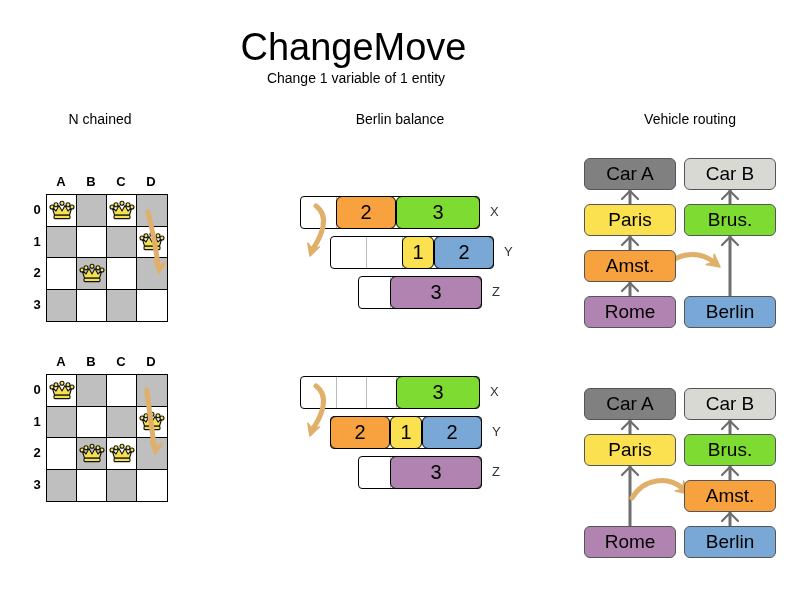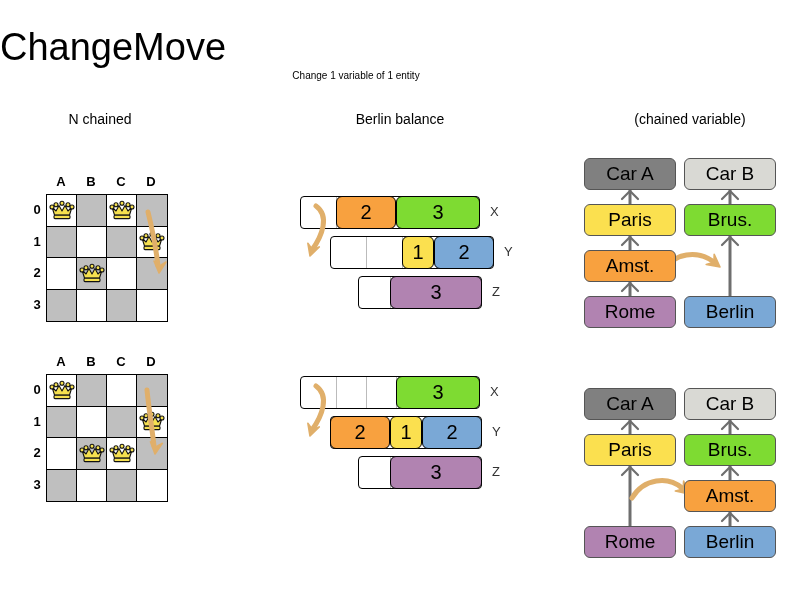--- a/index.html
+++ b/index.html
@@ -9,26 +9,26 @@
     font-family:"Liberation Sans", sans-serif;
     color:#111;
     position:relative;
     overflow:hidden;
   }
   .abs{position:absolute;}
 
   
   #page-title{
     position:absolute;left:0;top:26px;width:707px;
-    text-align:left;font-size:38px;font-weight:400;color:#000;
+    text-align:center;font-size:38px;font-weight:400;color:#000;
     letter-spacing:0px;
   }
   #page-subtitle{
     position:absolute;left:0;top:70px;width:712px;
-    text-align:center;font-size:10px;font-weight:400;color:#000;
+    text-align:center;font-size:14px;font-weight:400;color:#000;
   }
 
   
   .col-header{
     position:absolute;text-align:center;font-size:14px;color:#000;line-height:19px;
   }
   #hdr-nqueens{left:10px;top:110px;width:180px;}
   #hdr-cloud{left:300px;top:110px;width:200px;}
   #hdr-vrp{left:600px;top:110px;width:180px;}
 
@@ -97,21 +97,21 @@
 </style>
 </head>
 <body>
 
 <div id="page-title">ChangeMove</div>
 <div id="page-subtitle">Change 1 variable of 1 entity</div>
 
 <div id="hdr-nqueens" class="col-header">N chained</div>
 <div id="hdr-cloud" class="col-header">Berlin balance</div>
 <div id="hdr-vrp" class="col-header">
-  <div>(chained variable)</div>
+  <div>Vehicle routing</div>
 </div>
 
 <div class="board-wrap" id="board-before" style="left:30px;top:170px;width:150px;height:160px;">
     <div class="file-label" style="left:16px;">A</div>
     <div class="file-label" style="left:46px;">B</div>
     <div class="file-label" style="left:76px;">C</div>
     <div class="file-label" style="left:106px;">D</div>
     <div class="rank-label" style="top:32px;">0</div>
     <div class="rank-label" style="top:63.5px;">1</div>
     <div class="rank-label" style="top:95px;">2</div>

